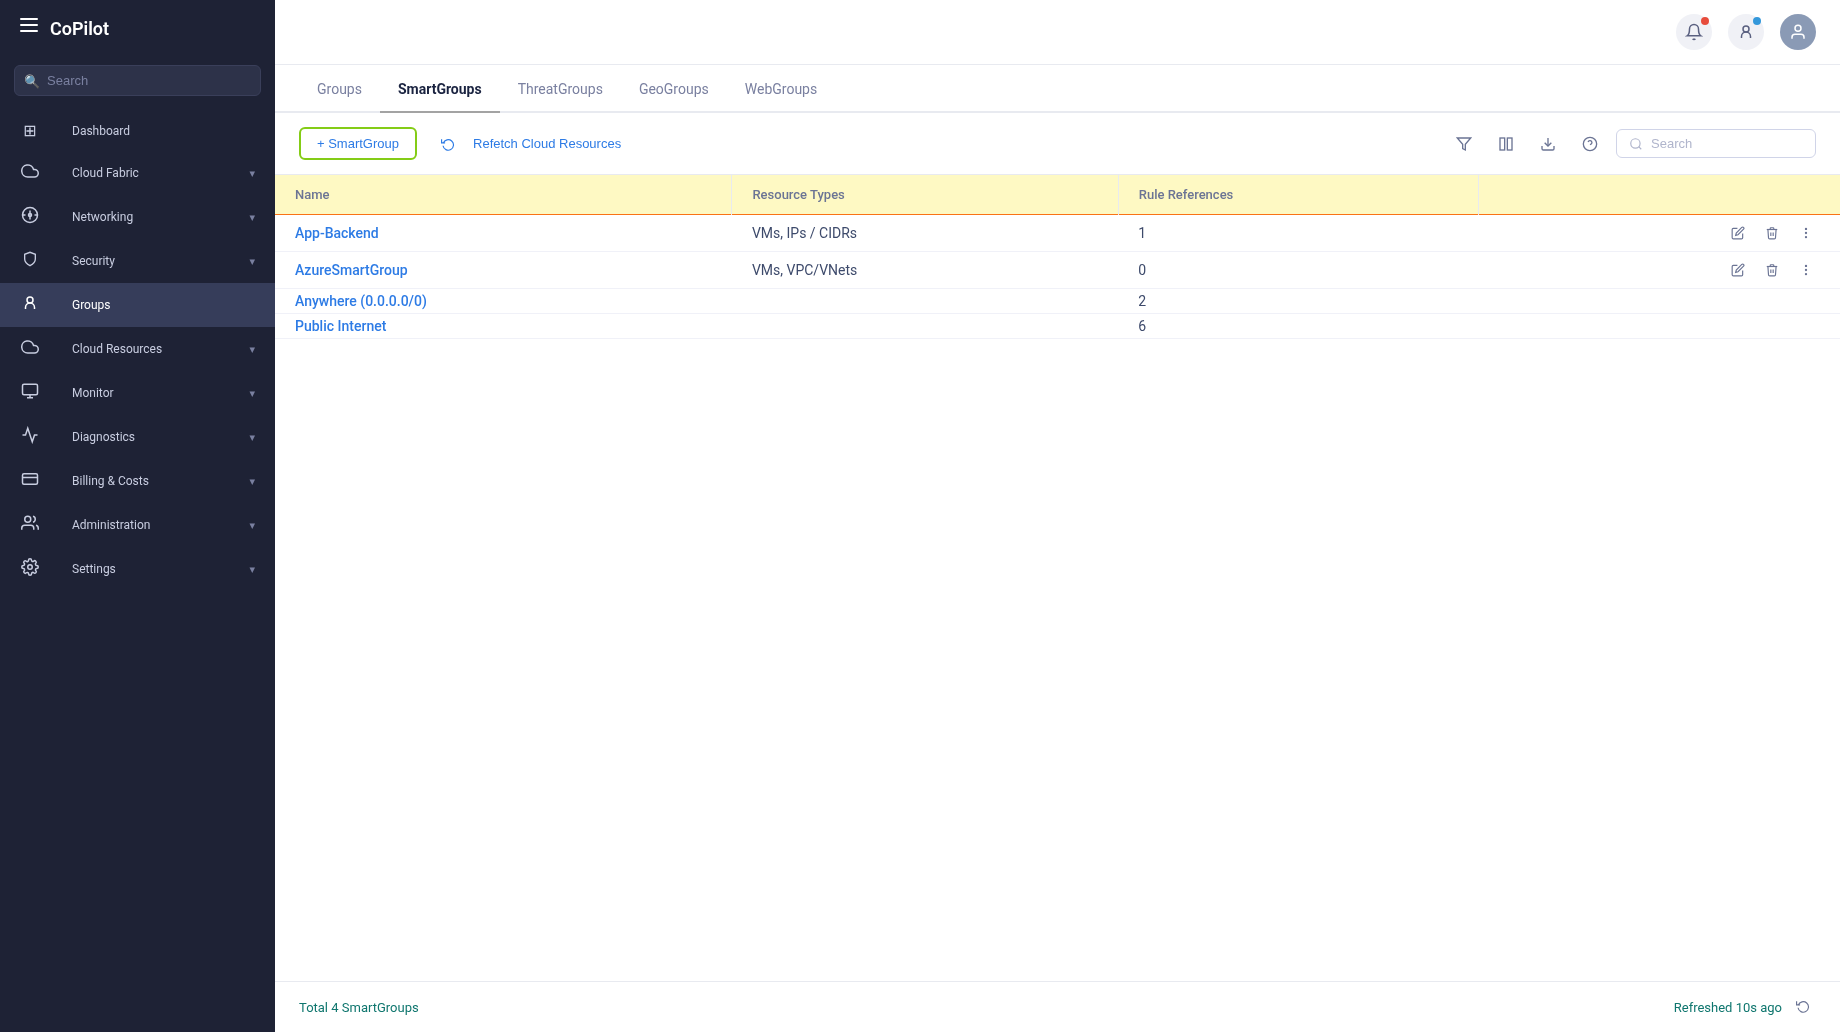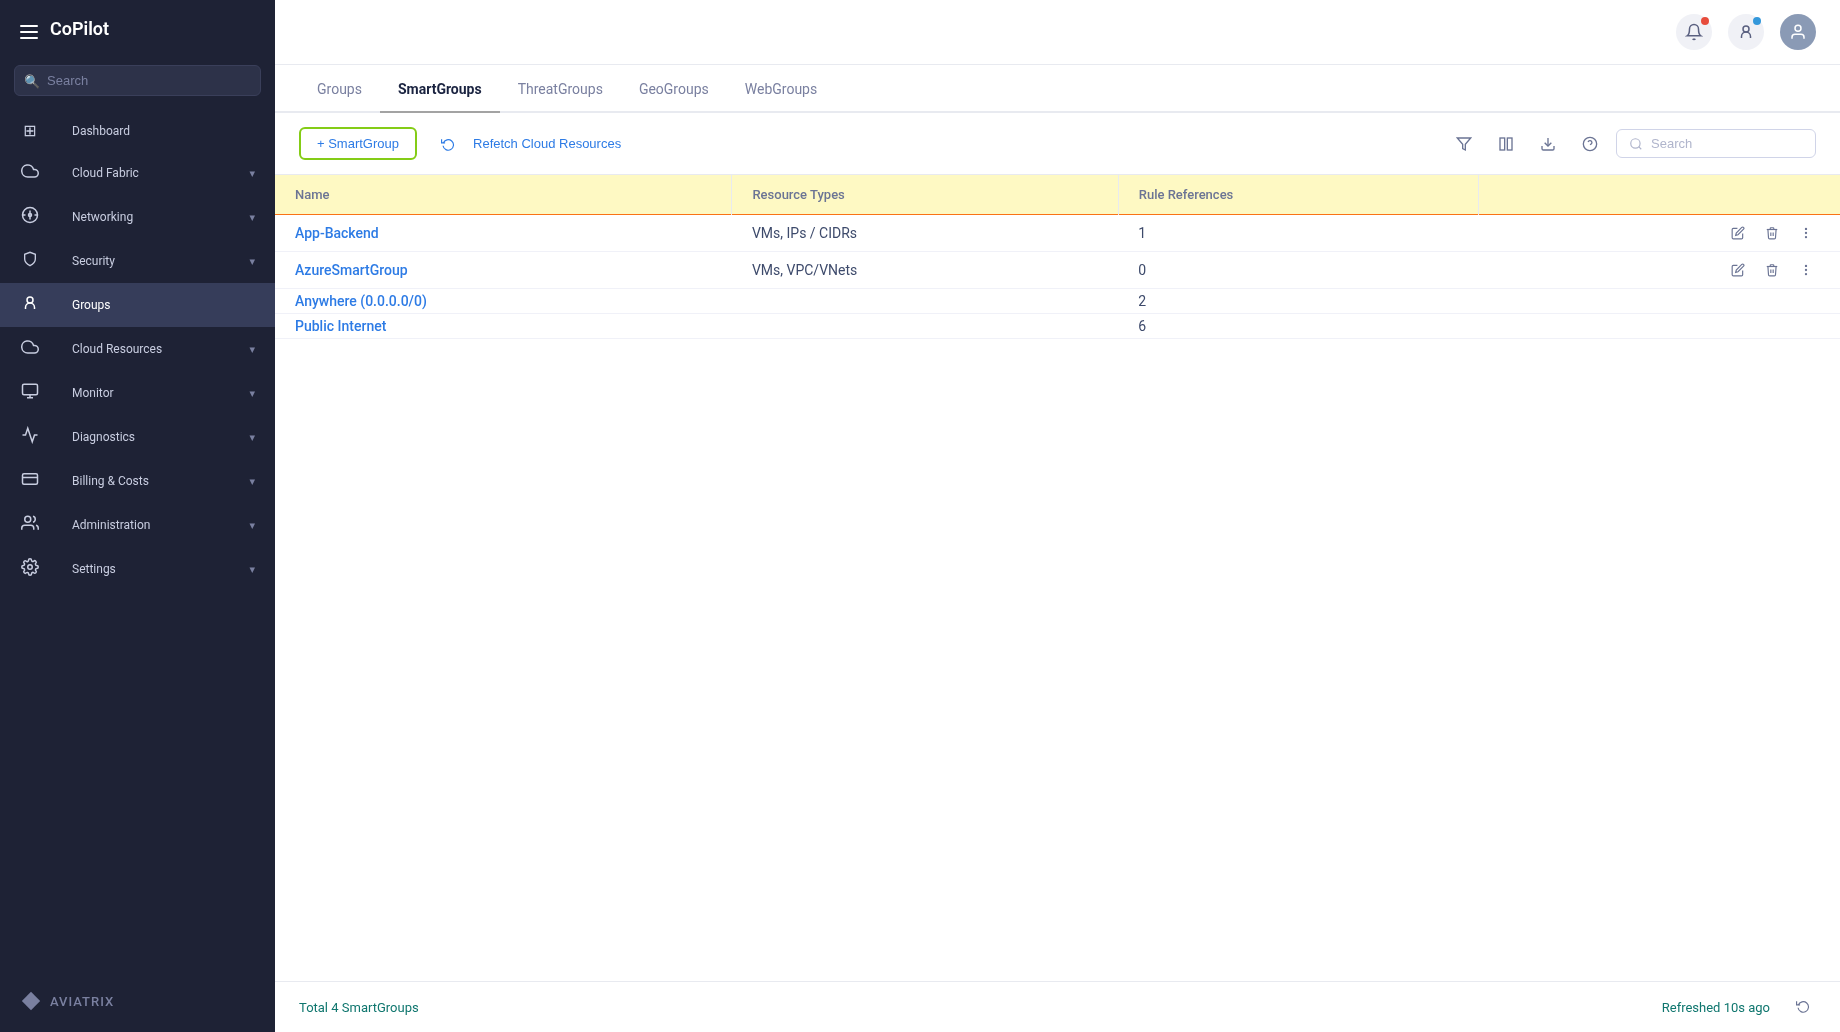--- a/index.html
+++ b/index.html
@@ -11,21 +11,21 @@
       min-width: 275px;
       background: #1e2235;
       color: #c8cde0;
       display: flex;
       flex-direction: column;
       height: 100vh;
       overflow-y: auto;
     }
     .sidebar-header {
       display: flex;
-      align-items: flex-end;
+      align-items: flex-start;
       padding: 18px 20px;
       gap: 12px;
       color: #fff;
       font-size: 18px;
       font-weight: 600;
     }
     .sidebar-header .menu-icon {
       display: flex; flex-direction: column; gap: 4px; cursor: pointer;
     }
     .sidebar-header .menu-icon span {
@@ -271,21 +271,21 @@
       display: flex;
       align-items: center;
       justify-content: space-between;
       padding: 12px 24px;
       background: #fff;
       border-top: 1px solid #e8eaf0;
       font-size: 13px;
       color: #0f766e;
     }
     .refresh-info {
-      display: flex; align-items: center; gap: 20px;
+      display: flex; align-items: center; gap: 8px;
     }
     .refresh-btn {
       width: 26px; height: 26px;
       border: none; background: transparent;
       color: #6b7494; font-size: 14px;
       cursor: pointer; border-radius: 4px;
     }
 
     
     .aviatrix-logo {
@@ -421,28 +421,20 @@
         <svg width="18" height="18" viewBox="0 0 24 24" fill="none" stroke="currentColor" stroke-width="2">
             <circle cx="12" cy="12" r="3"></circle>
             <path d="M19.4 15a1.65 1.65 0 0 0 .33 1.82l.06.06a2 2 0 0 1-2.83 2.83l-.06-.06a1.65 1.65 0 0 0-1.82-.33 1.65 1.65 0 0 0-1 1.51V21a2 2 0 0 1-4 0v-.09A1.65 1.65 0 0 0 9 19.4a1.65 1.65 0 0 0-1.82.33l-.06.06a2 2 0 0 1-2.83-2.83l.06-.06A1.65 1.65 0 0 0 4.68 15a1.65 1.65 0 0 0-1.51-1H3a2 2 0 0 1 0-4h.09A1.65 1.65 0 0 0 4.6 9a1.65 1.65 0 0 0-.33-1.82l-.06-.06a2 2 0 0 1 2.83-2.83l.06.06A1.65 1.65 0 0 0 9 4.68a1.65 1.65 0 0 0 1-1.51V3a2 2 0 0 1 4 0v.09a1.65 1.65 0 0 0 1 1.51 1.65 1.65 0 0 0 1.82-.33l.06-.06a2 2 0 0 1 2.83 2.83l-.06.06A1.65 1.65 0 0 0 19.4 9a1.65 1.65 0 0 0 1.51 1H21a2 2 0 0 1 0 4h-.09a1.65 1.65 0 0 0-1.51 1z"></path>
           </svg>
       </span>
       <span class="nav-label">Settings</span>
       <span class="chevron">▾</span>
     </div>
   </nav>
 
-  <div class="sidebar-footer">
-    <div class="aviatrix-logo">
-      <svg width="22" height="22" viewBox="0 0 24 24">
-        <polygon points="12,2 22,12 12,22 2,12" fill="#7a80a0"></polygon>
-      </svg>
-      <span style="font-size:13px;letter-spacing:1px;text-transform:uppercase;color:#7a80a0;">aviatrix</span>
-    </div>
-  </div>
 </div>
 
 <div class="main">
 
   <div class="topbar">
     <div class="topbar-icon">
       <svg width="18" height="18" viewBox="0 0 24 24" fill="none" stroke="currentColor" stroke-width="2">
           <path d="M18 8A6 6 0 0 0 6 8c0 7-3 9-3 9h18s-3-2-3-9"></path>
           <path d="M13.73 21a2 2 0 0 1-3.46 0"></path>
         </svg>

